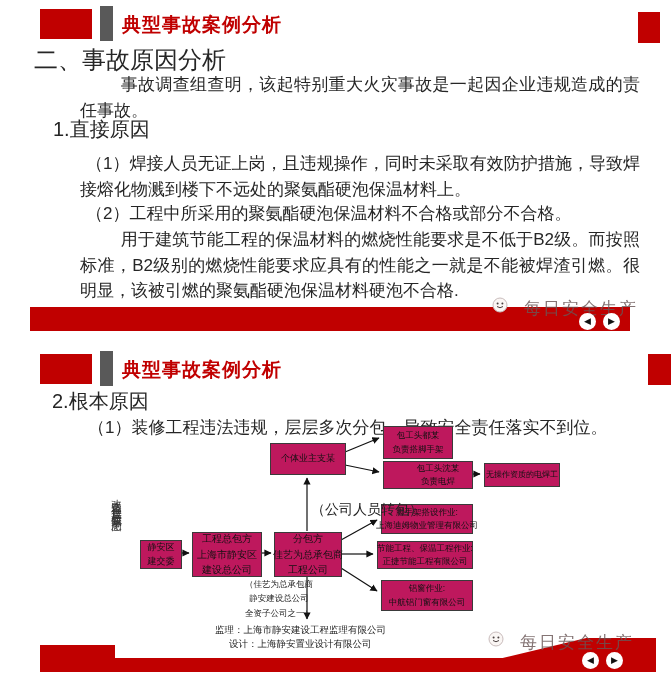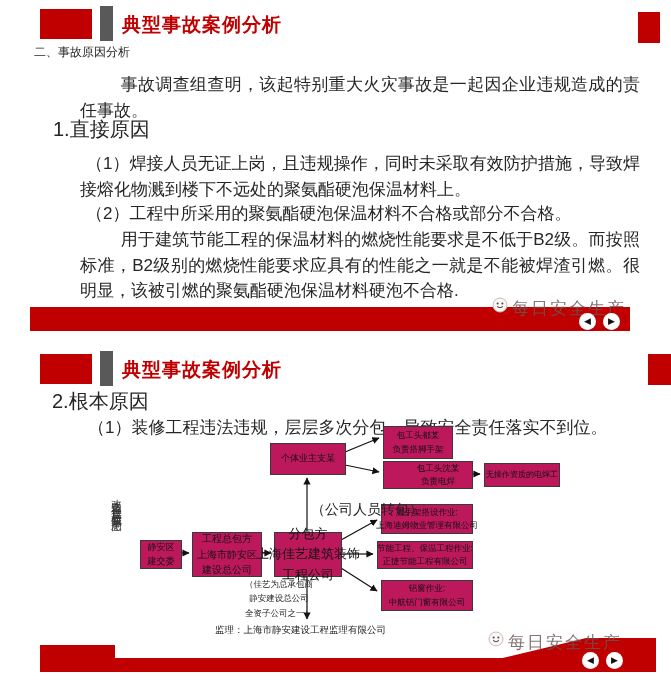--- a/index.html
+++ b/index.html
@@ -5,28 +5,28 @@
   html,body{margin:0;padding:0;background:#e8e8e8;}
   .page{position:relative;width:671px;height:682px;background:#ffffff;overflow:hidden;
         font-family:"Liberation Sans","DejaVu Sans",sans-serif;color:#1f1f1f;}
   .abs{position:absolute;}
   
   .hdr-red{background:#c00000;}
   .hdr-gray{background:#595959;}
   .hdr-title{color:#c00000;font-weight:bold;font-size:19px;letter-spacing:1px;white-space:nowrap;}
   .corner-red{background:#c00000;}
   
-  .sec-title{font-size:12px;color:#262626;white-space:nowrap;}
+  .sec-title{font-size:24px;color:#262626;white-space:nowrap;}
   .h-num{font-size:20px;color:#262626;white-space:nowrap;}
   .para{font-size:17px;line-height:1.5;color:#262626;text-align:justify;margin-left:44px;}
   .ind{text-indent:2.4em;}
   .ind-s{text-indent:0.35em;}
   
   .foot-band{background:#c00000;}
-  .wm{display:flex;align-items:center;gap:4px;}
+  .wm{display:flex;align-items:center;gap:16px;}
   .wm-text{font-size:17px;color:rgba(105,85,85,0.82);letter-spacing:2px;white-space:nowrap;}
   .nav-circle{width:17px;height:17px;border-radius:50%;background:#ffffff;border:none;
               display:flex;align-items:center;justify-content:center;font-size:9px;color:#111;
               padding:0;cursor:pointer;line-height:1;}
   
   .fc{position:absolute;left:0;width:671px;height:232px;}
   .fbox{position:absolute;border:1px solid #3a3a3a;background:#be185d;display:flex;flex-direction:column;
         justify-content:center;align-items:center;text-align:center;color:#111;line-height:1.55;}
   .fbox div{white-space:nowrap;}
   .fnote{position:absolute;color:#222;white-space:nowrap;}
@@ -120,23 +120,23 @@
       </div>
       <div class="fbox" style="left:140px;top:115px;width:40px;height:27px;font-size:9px;">
         <div>静安区</div>
         <div>建交委</div>
       </div>
       <div class="fbox" style="left:192px;top:107px;width:68px;height:43px;font-size:10px;">
         <div>工程总包方</div>
         <div>上海市静安区</div>
         <div>建设总公司</div>
       </div>
-      <div class="fbox" style="left:274px;top:107px;width:66px;height:43px;font-size:13px;">
+      <div class="fbox" style="left:274px;top:107px;width:66px;height:43px;font-size:10px;">
         <div>分包方</div>
-        <div>上海佳艺建筑装饰</div>
+        <div>佳艺为总承包商</div>
         <div>工程公司</div>
       </div>
       <div class="fbox" style="left:381px;top:79px;width:90px;height:28px;font-size:8.5px;">
         <div>脚手架搭设作业:</div>
         <div>上海迪姆物业管理有限公司</div>
       </div>
       <div class="fbox" style="left:377px;top:116px;width:94px;height:26px;font-size:8.5px;">
         <div>节能工程、保温工程作业:</div>
         <div>正捷节能工程有限公司</div>
       </div>
@@ -145,20 +145,21 @@
         <div>中航铝门窗有限公司</div>
       </div>
 
       <div class="fnote" style="left:311px;top:76px;font-size:14px;">（公司人员转包）</div>
       <div class="fnote" style="left:240px;top:152px;width:78px;text-align:center;font-size:8.5px;line-height:1.7;">
         <div>（佳艺为总承包商</div>
         <div>静安建设总公司</div>
         <div>全资子公司之一）</div>
       </div>
       <div class="fnote" style="left:215px;top:199px;font-size:9.5px;">监理：上海市静安建设工程监理有限公司</div>
+      <div class="fnote" style="left:229px;top:213px;font-size:9.5px;">设计：上海静安置业设计有限公司</div>
     </div>
 
     <div class="abs foot-band" style="left:40px;top:301px;width:75px;height:27px;"></div>
     <div class="abs foot-band" style="left:40px;top:314px;width:592px;height:14px;"></div>
     <div class="abs foot-band" style="left:490px;top:294px;width:166px;height:34px;clip-path:polygon(0 68%,58% 0,100% 0,100% 100%,0 100%);"></div>
 
     <div class="abs wm" style="left:488px;top:287px;">
       <span style="display:inline-block;width:16px;height:16px;">
         <svg width="16" height="16" viewBox="0 0 16 16">
           <circle cx="8" cy="8" r="7" fill="#faf6f4" stroke="#c9bcbc" stroke-width="1"></circle>

